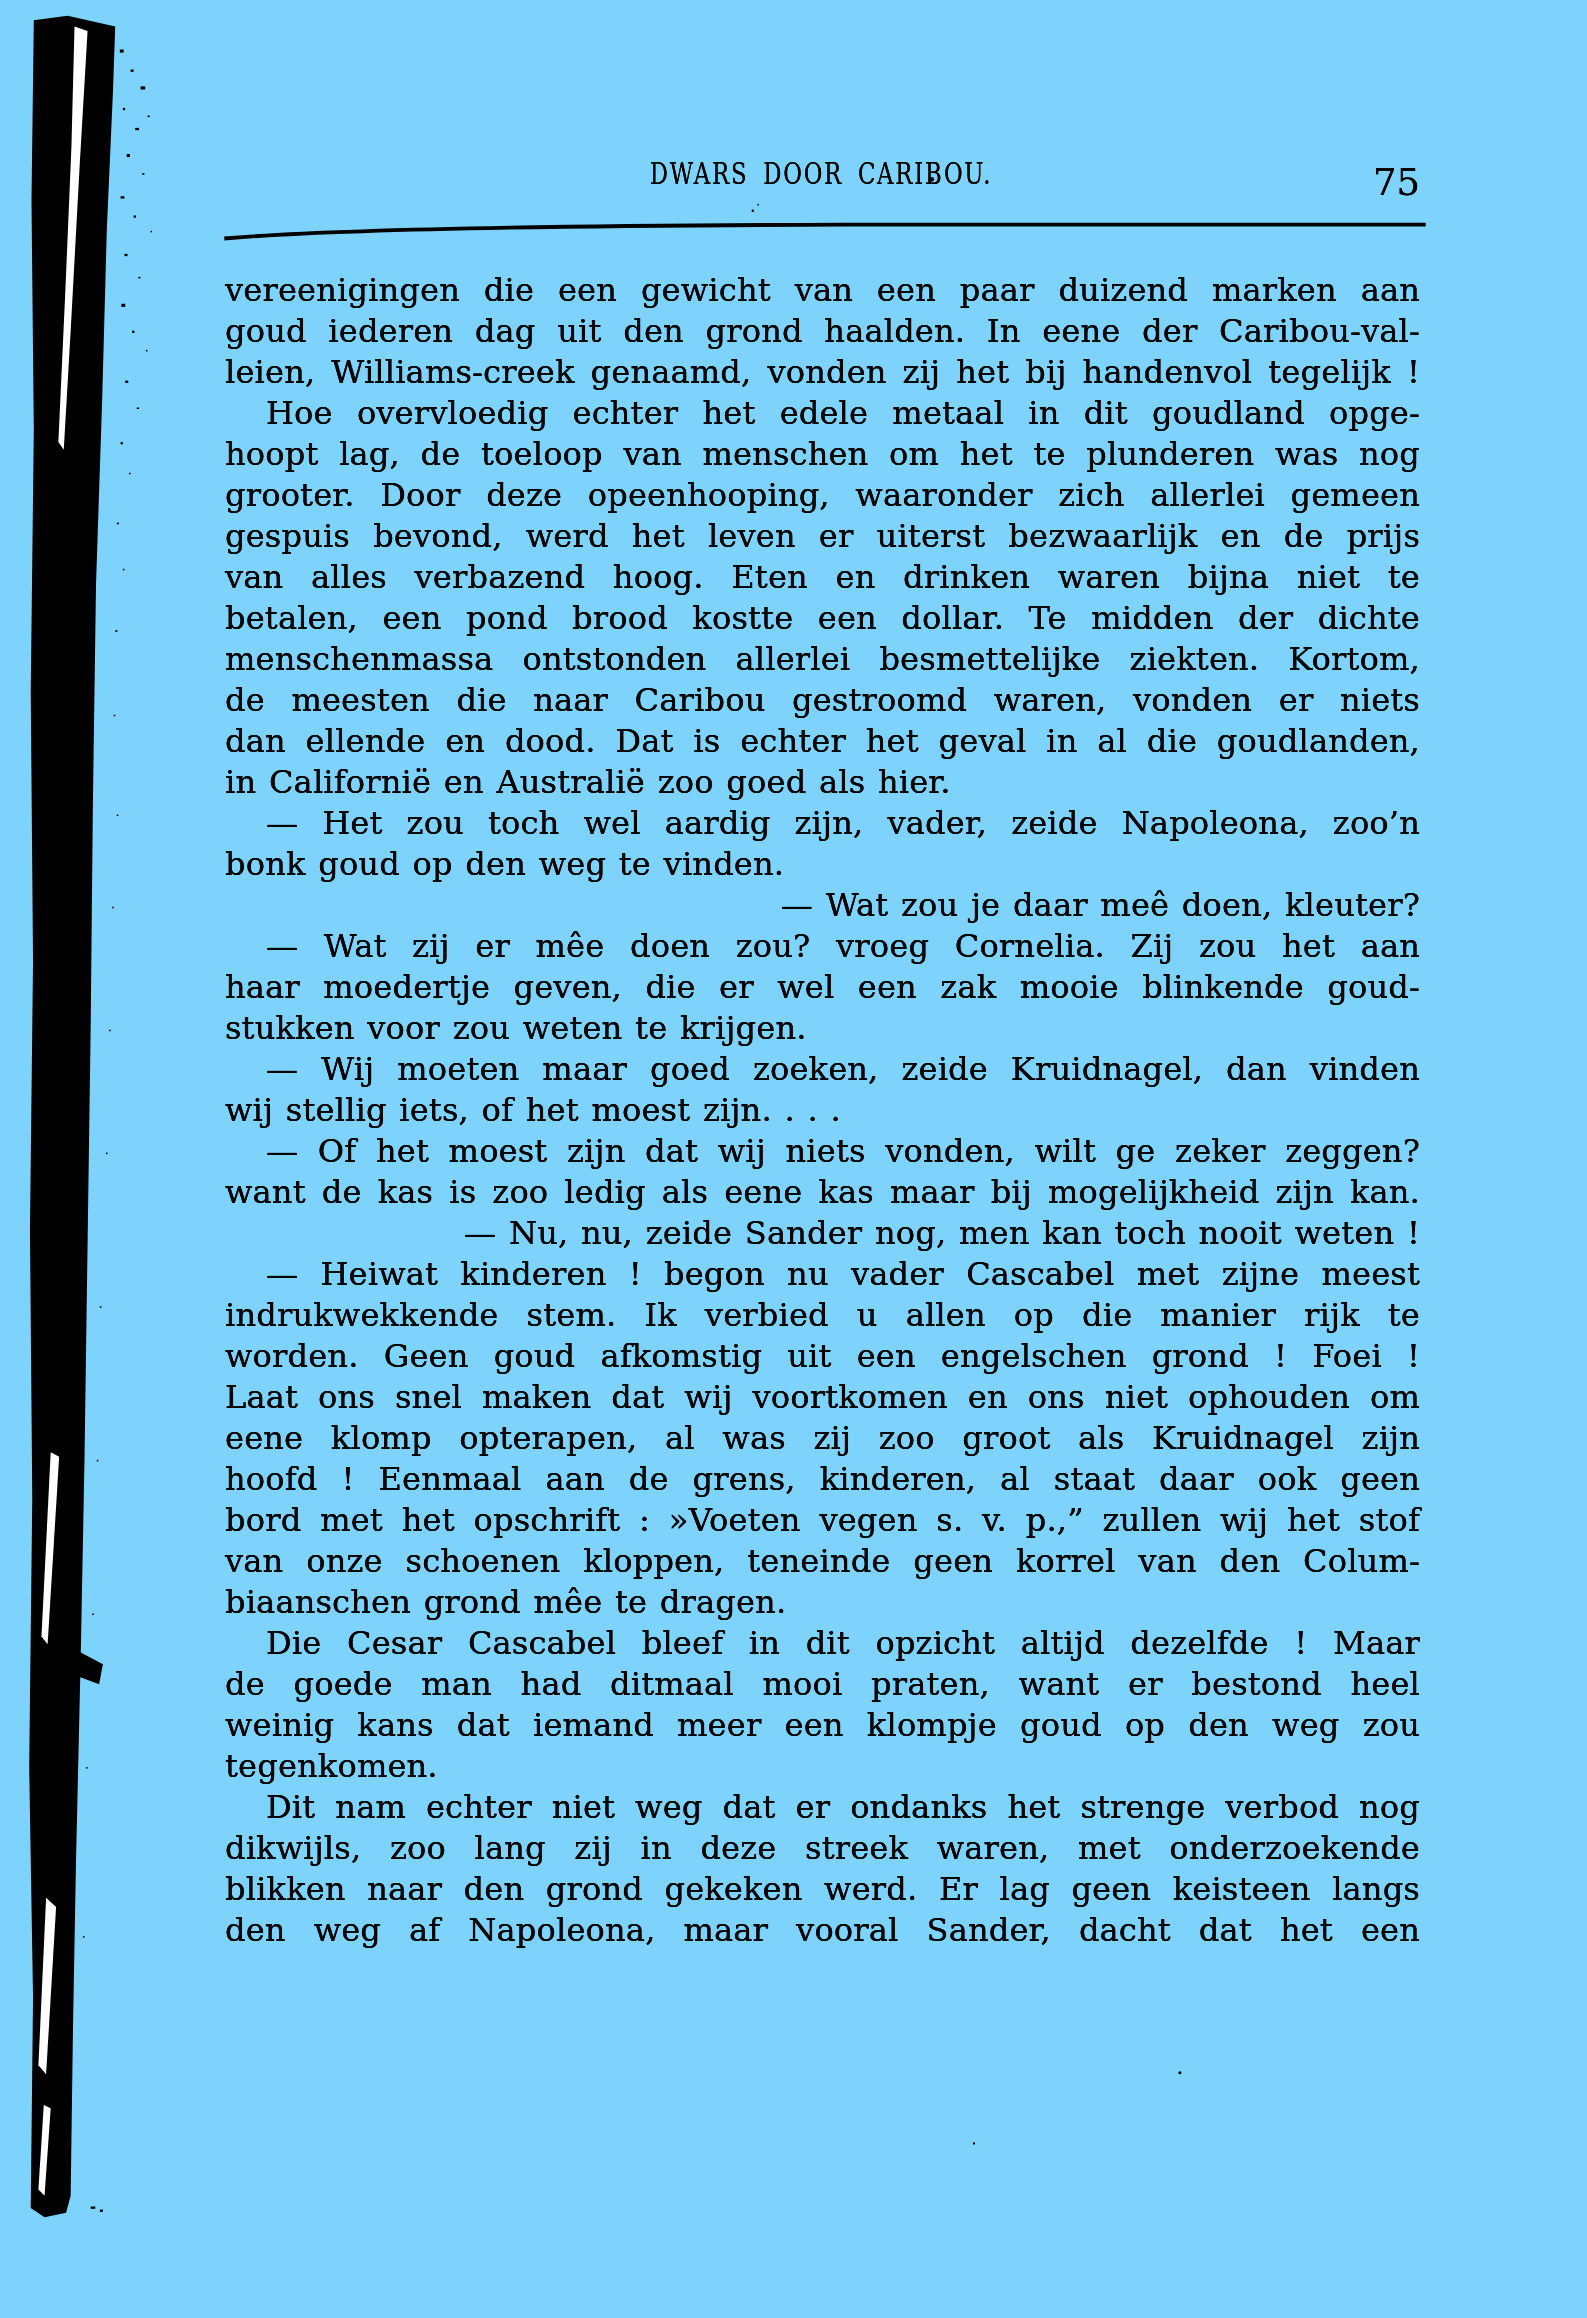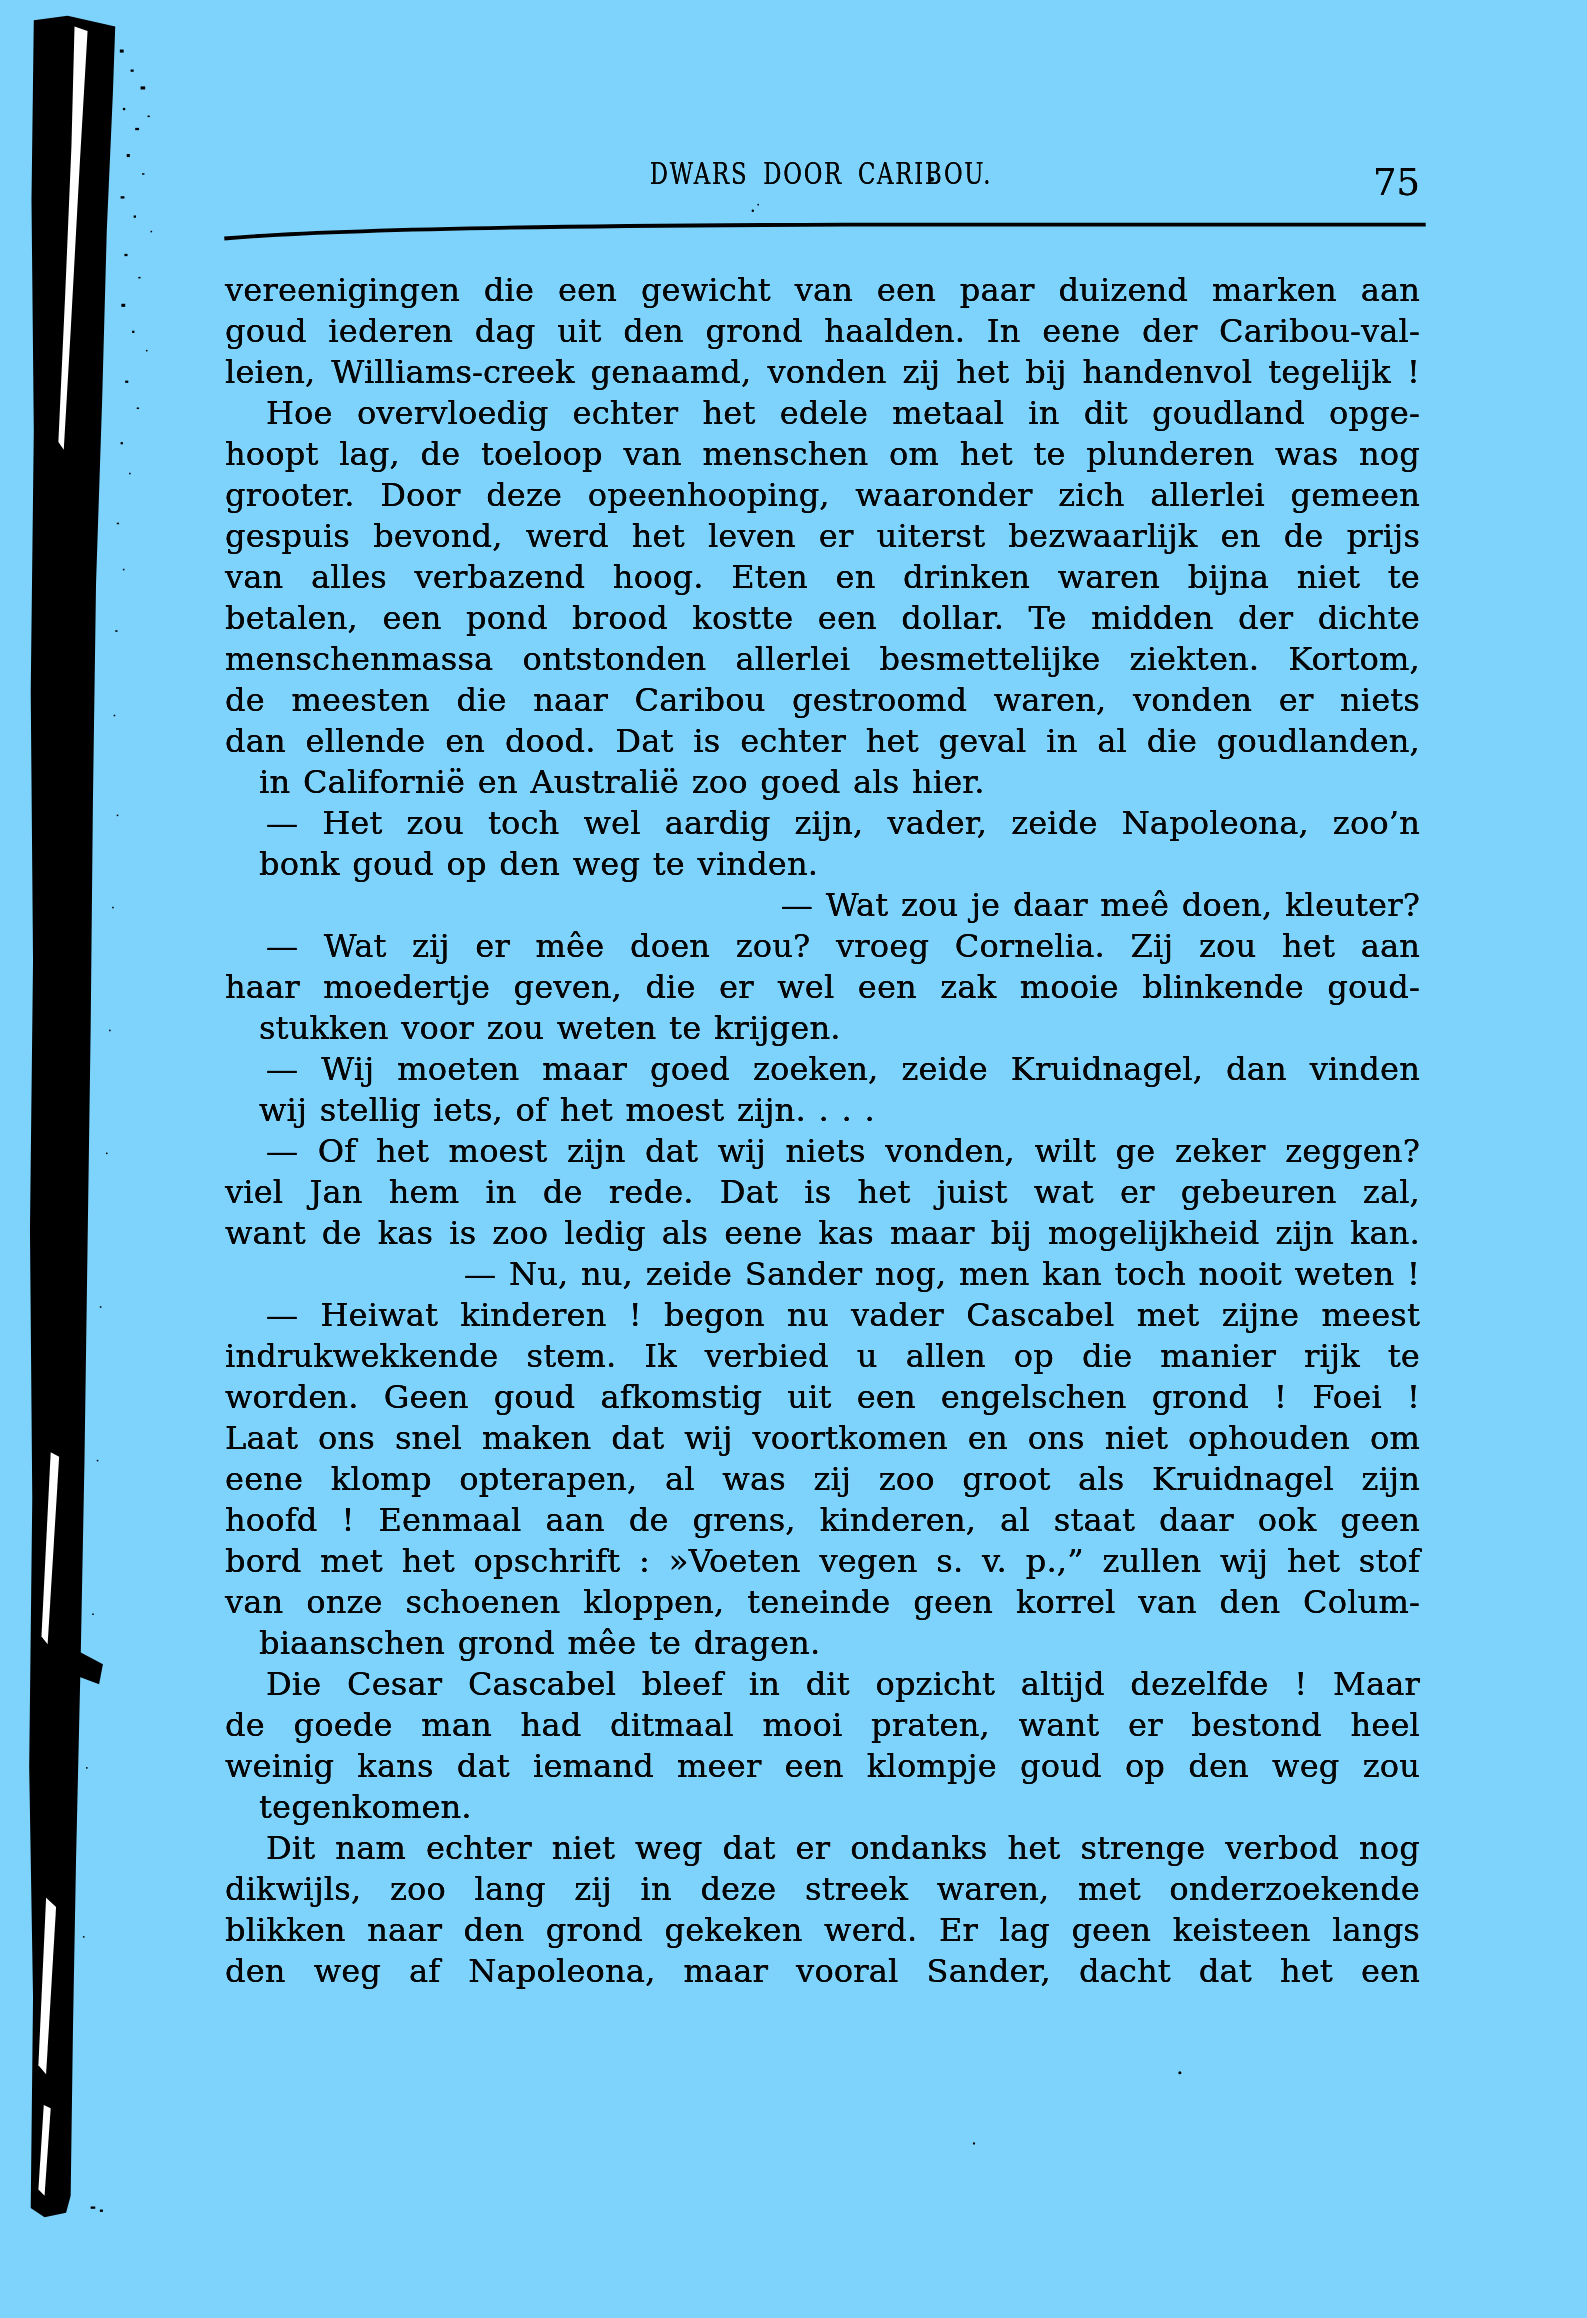--- a/index.html
+++ b/index.html
@@ -28,21 +28,21 @@
     text-shadow:0 0 0.4px #000;
   }
   .text-block{
     position:absolute;left:225px;top:270px;width:1195px;
     font-size:32px;line-height:41px;
     word-spacing:2.3px;letter-spacing:0.2px;
     text-shadow:0 0 0.5px #000, 0.3px 0.3px 0 rgba(0,0,0,.45);
   }
   .ln{height:41px;}
   .j{text-align:justify;text-align-last:justify;}
-  .l{text-align:left;margin-left:34px;}
+  .l{text-align:left;}
   .ind{padding-left:41px;text-align:right;}
 </style>
 </head>
 <body>
 
 <div class="page">
 
   <svg class="artifact-svg" viewBox="0 0 2066 3018" xmlns="http://www.w3.org/2000/svg" aria-hidden="true">
 
     <g>
@@ -123,21 +123,20 @@
     <div class="ln l">in Californië en Australië zoo goed als hier.</div>
     <div class="ln j ind">— Het zou toch wel aardig zijn, vader, zeide Napoleona, zoo’n</div>
     <div class="ln l">bonk goud op den weg te vinden.</div>
     <div class="ln l ind">— Wat zou je daar meê doen, kleuter?</div>
     <div class="ln j ind">— Wat zij er mêe doen zou? vroeg Cornelia. Zij zou het aan</div>
     <div class="ln j">haar moedertje geven, die er wel een zak mooie blinkende goud-</div>
     <div class="ln l">stukken voor zou weten te krijgen.</div>
     <div class="ln j ind">— Wij moeten maar goed zoeken, zeide Kruidnagel, dan vinden</div>
     <div class="ln l">wij stellig iets, of het moest zijn. . . .</div>
     <div class="ln j ind">— Of het moest zijn dat wij niets vonden, wilt ge zeker zeggen?</div>
-    <div class="ln j">viel Jan hem in de rede. Dat is het juist wat er gebeuren zal,</div>
     <div class="ln j">want de kas is zoo ledig als eene kas maar bij mogelijkheid zijn kan.</div>
     <div class="ln l ind">— Nu, nu, zeide Sander nog, men kan toch nooit weten !</div>
     <div class="ln j ind">— Heiwat kinderen ! begon nu vader Cascabel met zijne meest</div>
     <div class="ln j">indrukwekkende stem. Ik verbied u allen op die manier rijk te</div>
     <div class="ln j">worden. Geen goud afkomstig uit een engelschen grond ! Foei !</div>
     <div class="ln j">Laat ons snel maken dat wij voortkomen en ons niet ophouden om</div>
     <div class="ln j">eene klomp opterapen, al was zij zoo groot als Kruidnagel zijn</div>
     <div class="ln j">hoofd ! Eenmaal aan de grens, kinderen, al staat daar ook geen</div>
     <div class="ln j">bord met het opschrift : »Voeten vegen s. v. p.,” zullen wij het stof</div>
     <div class="ln j">van onze schoenen kloppen, teneinde geen korrel van den Colum-</div>

